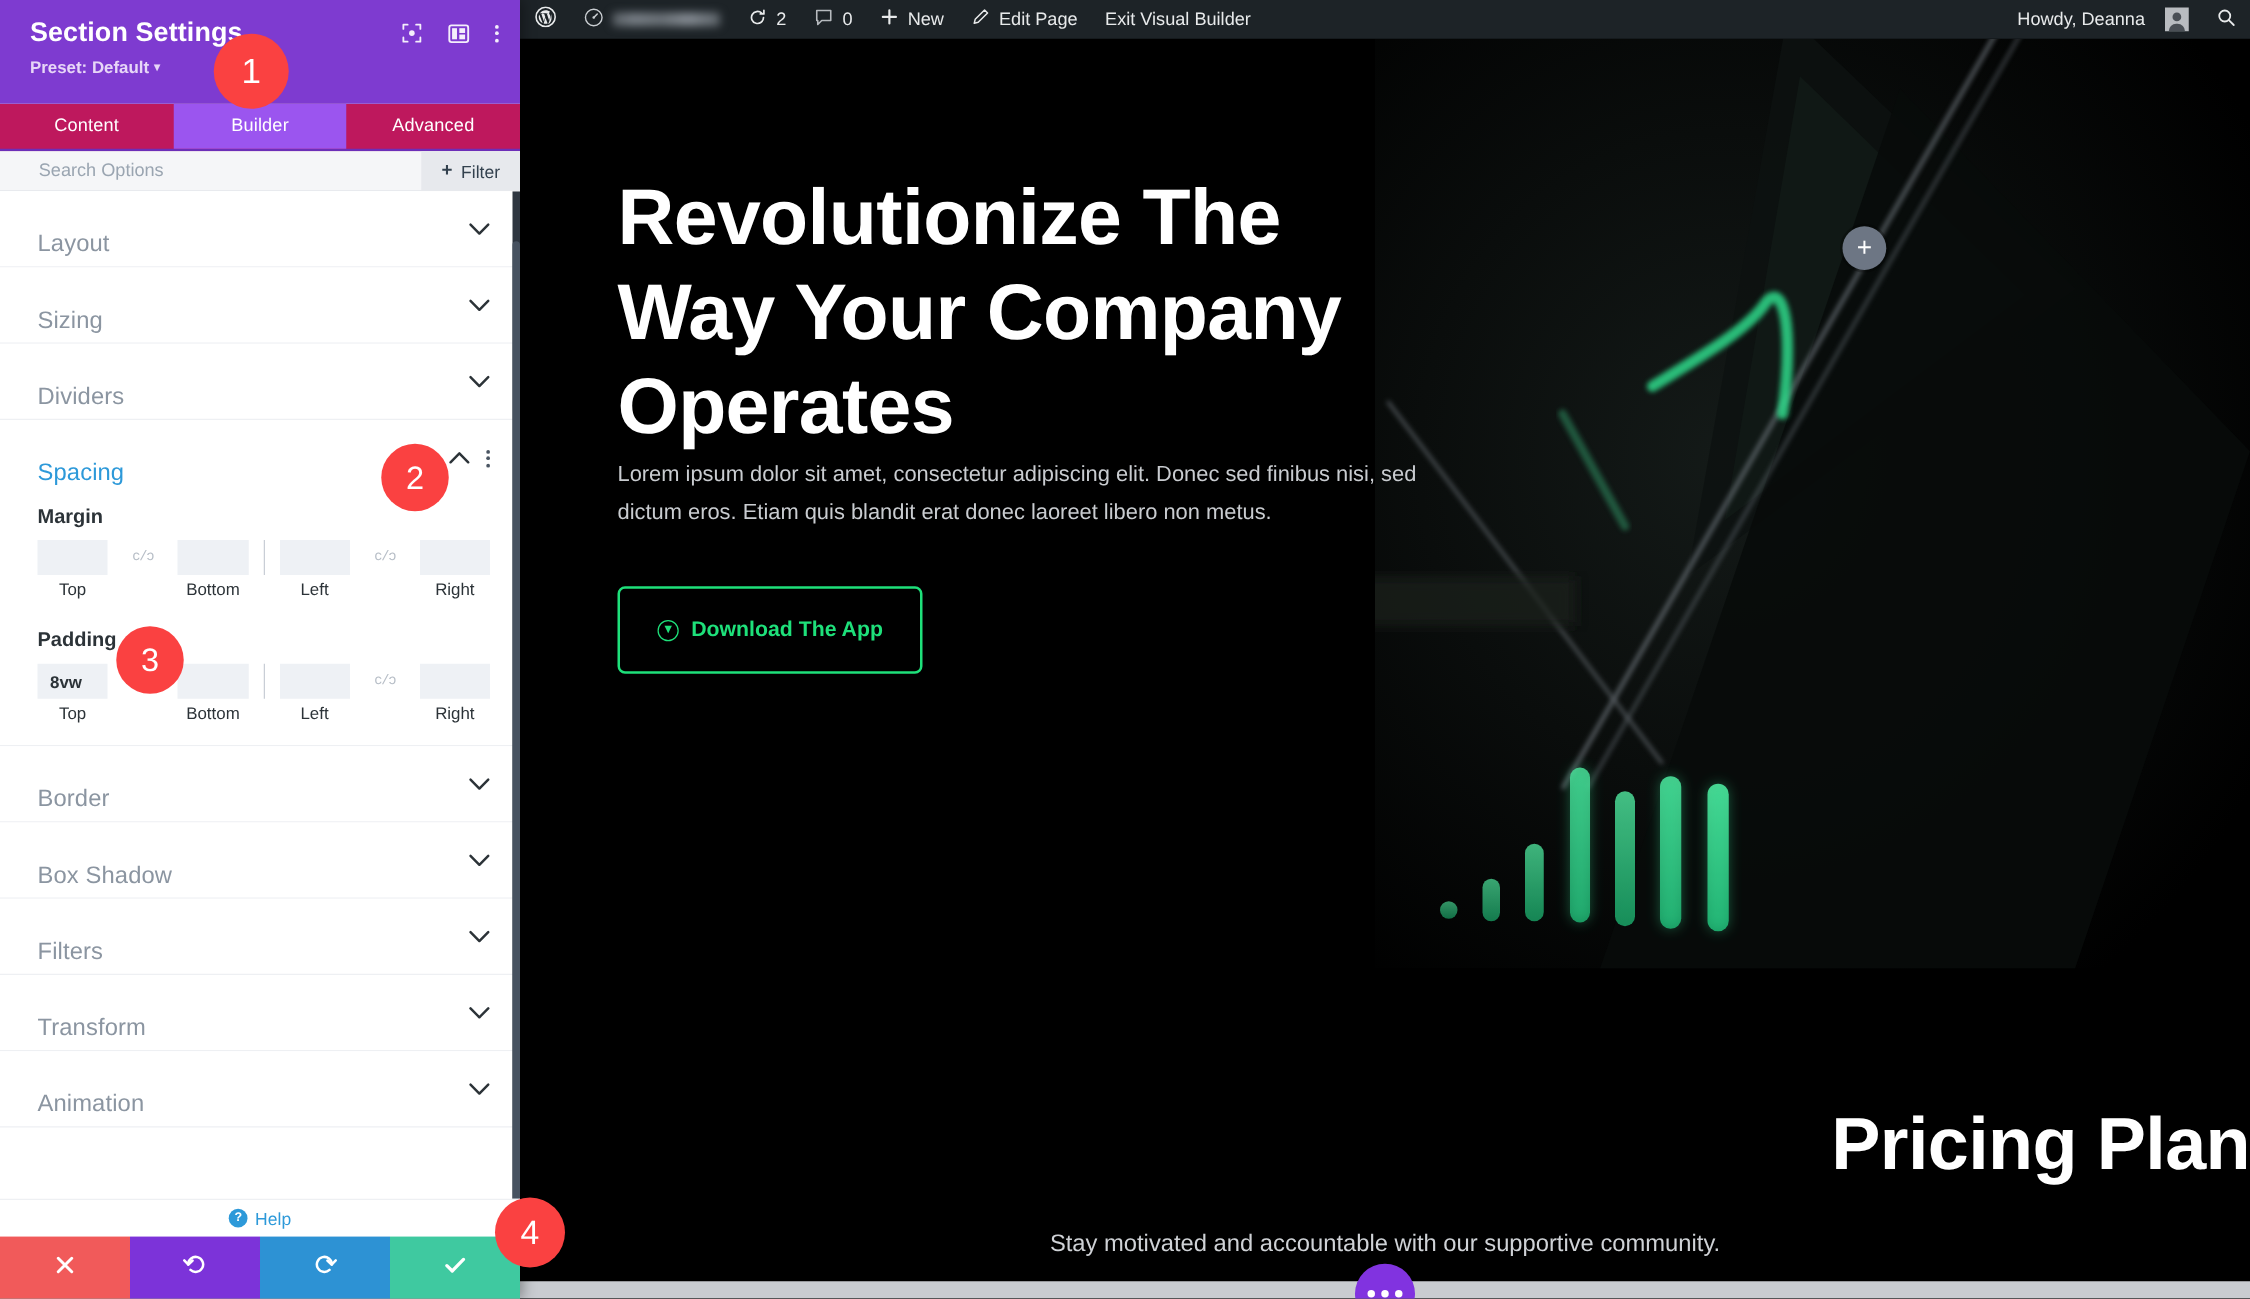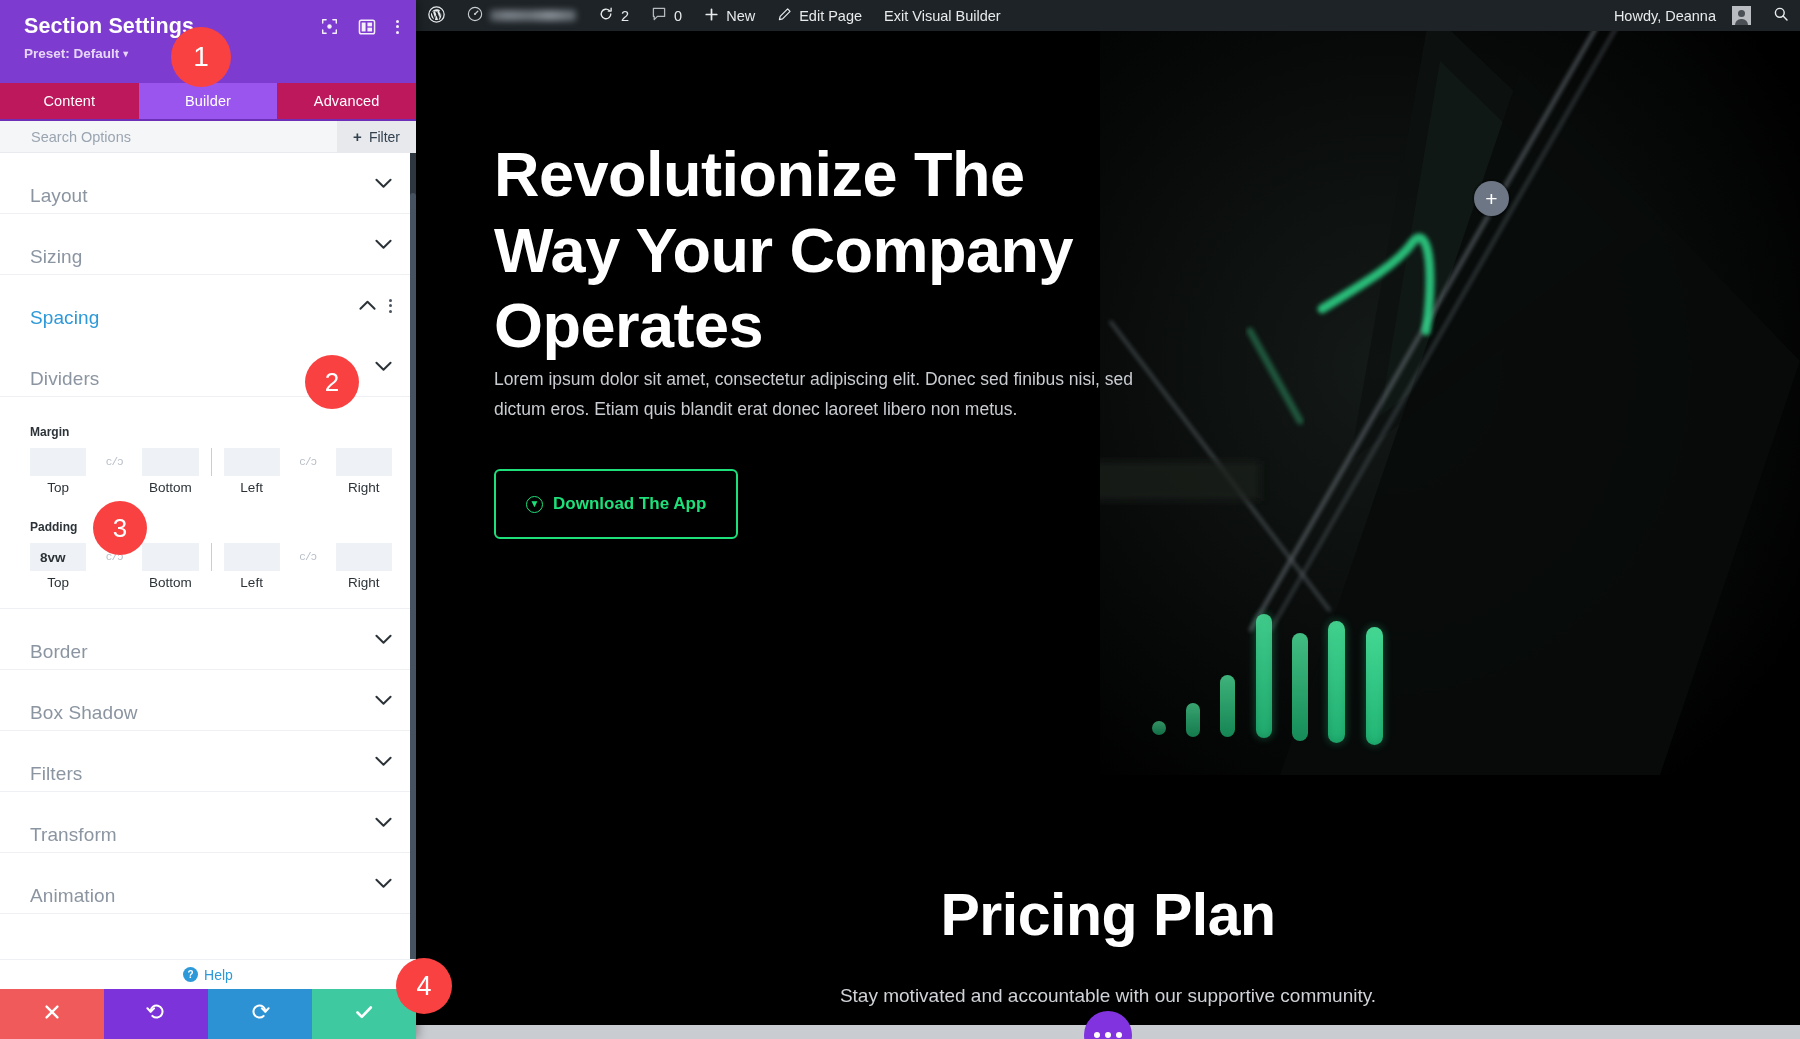--- a/index.html
+++ b/index.html
@@ -82,21 +82,21 @@
     background: #fff;
   }
   .acc-label { font-size: 19px; color: #8b95a1; font-weight: normal; letter-spacing: .1px; margin-top: 25px; }
   .acc-label.open { color: #2d99d9; }
   .chev { color: #2c3338; display: flex; }
   .acc-right { display: flex; align-items: center; gap: 13px; }
   .dots-v { display: flex; flex-direction: column; gap: 2.5px; align-items: center; }
   .dots-v i { width: 3px; height: 3px; background: #4a5562; border-radius: 50%; display: block; }
 
   .spacing-body { padding: 0 24px 18px 30px; background: #fff; border-bottom: 1px solid #eef0f3; }
-  .field-label { font-size: 12px; color: #2c3338; font-weight: bold; margin: 28px 0 9px 0; }
+  .field-label { font-size: 16px; color: #2c3338; font-weight: bold; margin: 8px 0 9px 0; }
   .quad {
     display: flex; align-items: flex-start;
   }
   .quad-pair { display: flex; align-items: flex-start; flex: 1; }
   .quad-sep { width: 1px; background: #c9ced6; height: 28px; margin: 0 12px; align-self: flex-start; }
   .qcell { flex: 1; display: flex; flex-direction: column; align-items: center; }
   .qinput {
     width: 100%; height: 28px; background: #eef1f5; border: none; outline: none;
     font-size: 13.5px; color: #2c3338; padding: 0 10px;
     font-family: "Liberation Sans", sans-serif;
@@ -203,21 +203,21 @@
     display: flex; align-items: center; justify-content: center;
     font-size: 21px; cursor: pointer; z-index: 8; font-weight: 300;
     box-shadow: 0 0 0 2px rgba(0,0,0,.25);
   }
 
   .pricing {
     position: relative; width: 100%; padding-top: 106px; background: #000;
     text-align: center;
   }
   .pricing-h2 {
-    color: #fff; font-size: 59px; font-weight: bold; letter-spacing: -0.5px;
+    color: #fff; font-size: 59px; font-weight: bold; letter-spacing: -0.5px; text-align: right;
   }
   .pricing-sub {
     color: #cfd2d6; font-size: 19px; margin-top: 36px;
   }
   .sec-dots {
     position: absolute; left: 50%; transform: translateX(-50%);
     bottom: -52px; width: 48px; height: 48px; border-radius: 50%;
     background: #8133e0; display: flex; align-items: center; justify-content: center;
     gap: 5px; cursor: pointer; z-index: 9;
   }
@@ -470,45 +470,45 @@
 
         <div class="acc-row">
           <span class="acc-label">Sizing</span>
           <span class="chev">
               <svg width="17" height="11" viewBox="0 0 18 11">
                 <path d="M1.5 1.5L9 9l7.5-7.5" fill="none" stroke="#2c3338" stroke-width="2.1" stroke-linecap="round" stroke-linejoin="round"></path>
               </svg>
             </span>
         </div>
 
+        <div class="acc-row">
+          <span class="acc-label">Dividers</span>
+          <span class="chev">
+              <svg width="17" height="11" viewBox="0 0 18 11">
+                <path d="M1.5 1.5L9 9l7.5-7.5" fill="none" stroke="#2c3338" stroke-width="2.1" stroke-linecap="round" stroke-linejoin="round"></path>
+              </svg>
+            </span>
+        </div>
+
         <div class="acc-row" style="border-bottom:none">
           <span class="acc-label open">Spacing</span>
           <span class="acc-right">
             <span class="chev">
                 <svg width="17" height="11" viewBox="0 0 18 11">
                   <path d="M1.5 9L9 1.5 16.5 9" fill="none" stroke="#2c3338" stroke-width="2.1" stroke-linecap="round" stroke-linejoin="round"></path>
                 </svg>
               </span>
             <span class="dots-v">
                 <i></i>
                 <i></i>
                 <i></i>
               </span>
           </span>
         </div>
 
-        <div class="acc-row">
-          <span class="acc-label">Dividers</span>
-          <span class="chev">
-              <svg width="17" height="11" viewBox="0 0 18 11">
-                <path d="M1.5 1.5L9 9l7.5-7.5" fill="none" stroke="#2c3338" stroke-width="2.1" stroke-linecap="round" stroke-linejoin="round"></path>
-              </svg>
-            </span>
-        </div>
-
         <div class="spacing-body">
           <div class="field-label">Margin</div>
           <div class="quad">
             <div class="quad-pair">
               <div class="qcell">
                 <input class="qinput" value="" style="">
                 <span class="qlabel">Top</span>
               </div>
               <span class="link-icon">c/ɔ</span>
               <div class="qcell">

